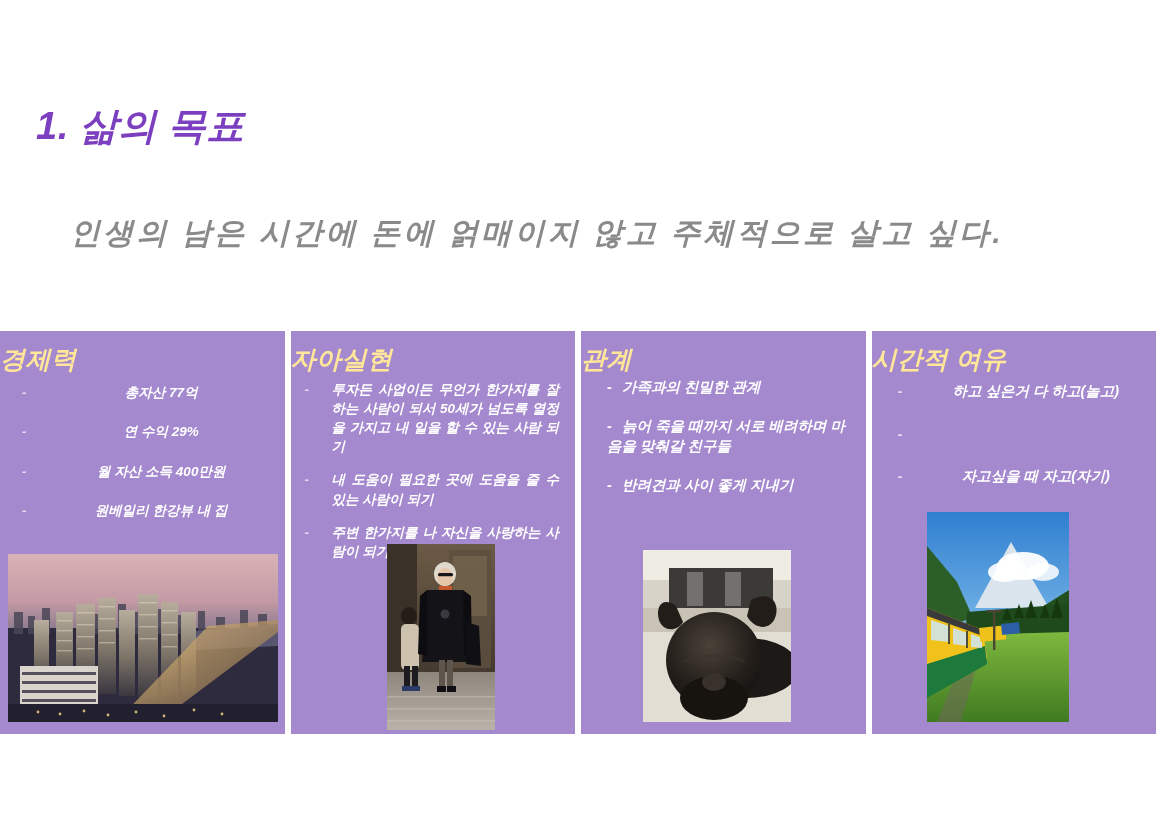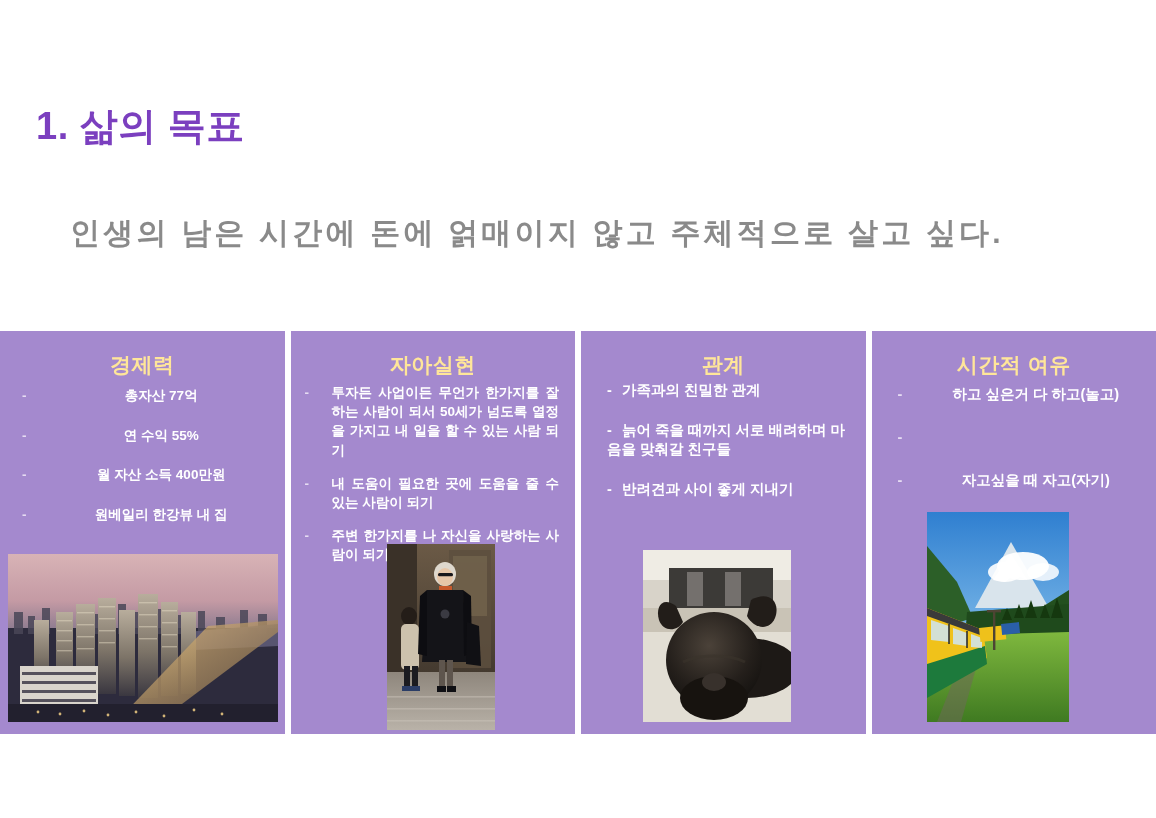--- a/index.html
+++ b/index.html
@@ -13,20 +13,21 @@
     font-family: "Liberation Sans", "DejaVu Sans", sans-serif;
     overflow: hidden;
     position: relative;
   }
 
   .slide {
     position: relative;
     width: 1156px;
     height: 734px;
     background: #ffffff;
+    font-style: italic;
   }
 
   
   .slide-title {
     position: absolute;
     left: 36px;
     top: 104px;
     font-size: 38px;
     font-weight: 700;
     color: #7B3FBF;
@@ -62,25 +63,24 @@
   }
 
   .panel {
     position: relative;
     background: #A489CE;
     flex: 1 1 0;
     overflow: hidden;
   }
 
   .panel-heading {
-    text-align: center;
     color: #FFE699;
     font-weight: 700;
-    font-size: 21px;
-    margin-top: 22px;
+    font-size: 25px;
+    margin-top: 14px;
     letter-spacing: 0.5px;
     line-height: 1.15;
   }
 
   .bullets {
     margin: 0;
     padding: 0;
     list-style: none;
     color: #FFFFFF;
   }
@@ -148,21 +148,21 @@
 
     <div class="panel p1">
       <div class="panel-heading">경제력</div>
       <ul class="bullets">
         <li class="bullet">
           <span class="dash">-</span>
           <span class="btext">총자산 77억</span>
         </li>
         <li class="bullet">
           <span class="dash">-</span>
-          <span class="btext">연 수익 55%</span>
+          <span class="btext">연 수익 29%</span>
         </li>
         <li class="bullet">
           <span class="dash">-</span>
           <span class="btext">월 자산 소득 400만원</span>
         </li>
         <li class="bullet">
           <span class="dash">-</span>
           <span class="btext">원베일리  한강뷰 내 집</span>
         </li>
       </ul>

